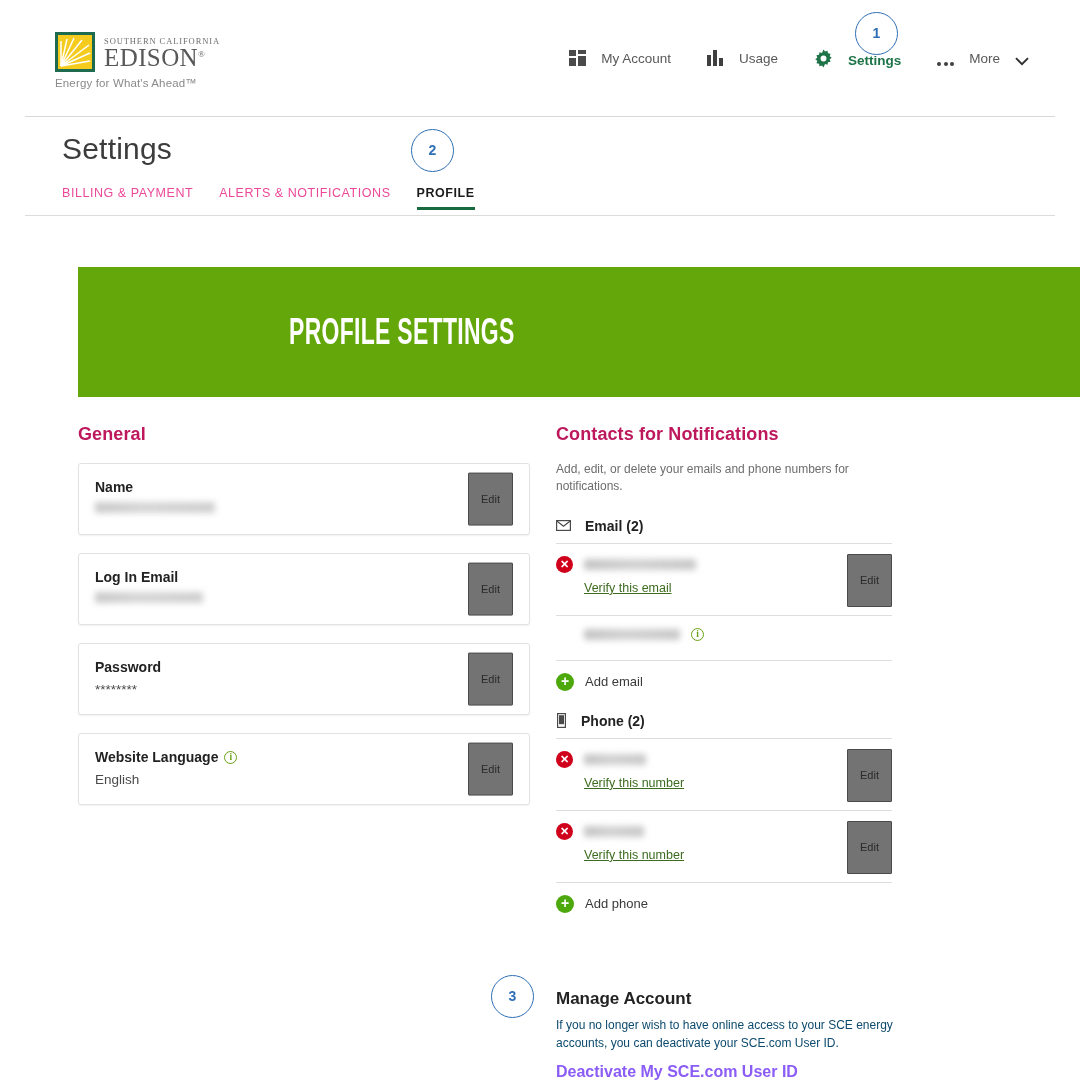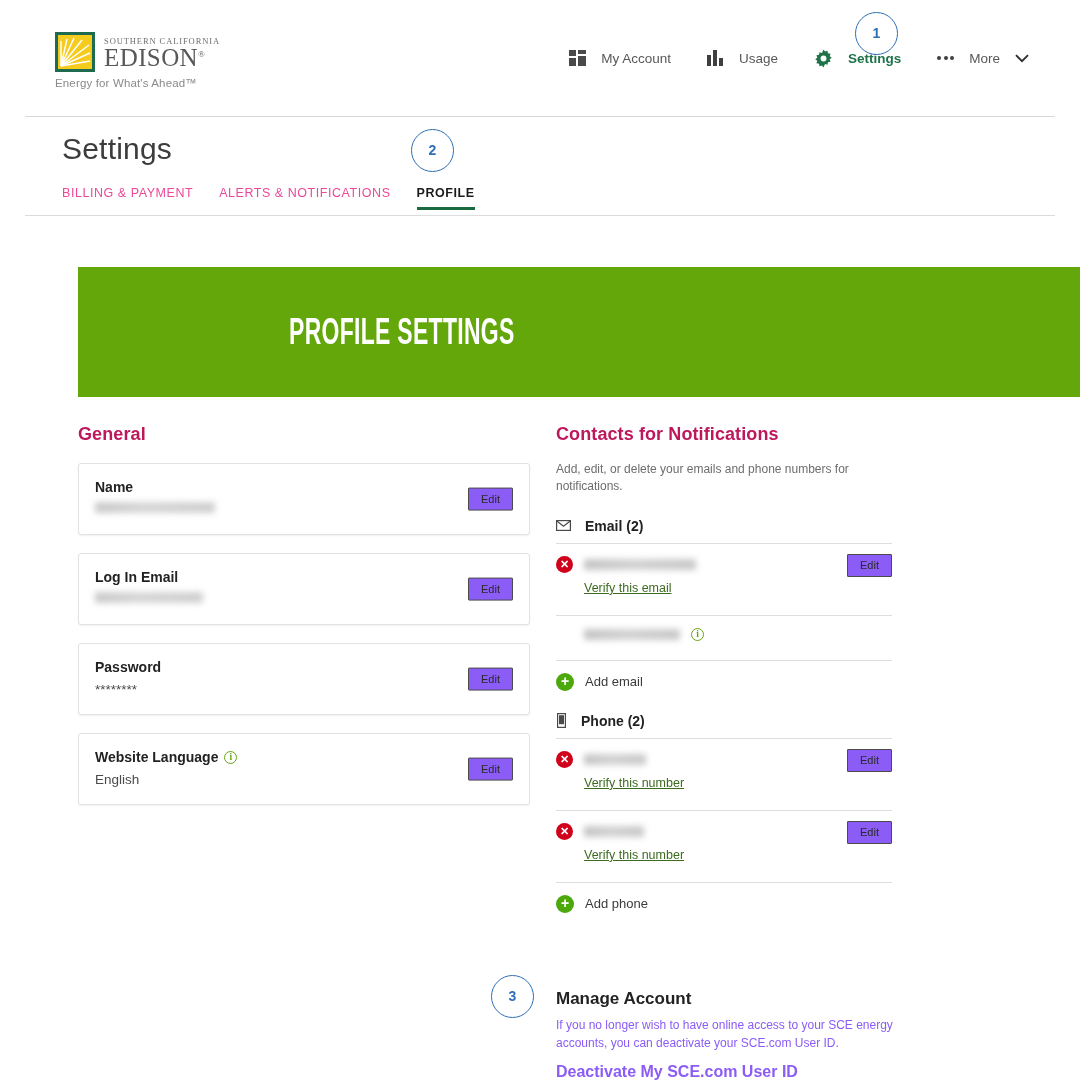--- a/index.html
+++ b/index.html
@@ -45,21 +45,21 @@
   .logo-tag {
     font-size: 11.5px; color: #8a8a8a; margin-top: 5px; letter-spacing: 0.15px;
   }
 
   
   .nav-links { display: flex; align-items: center; gap: 0px; margin-right: 26px; }
   .nav-item {
     display: flex; align-items: center; gap: 15px;
     font-size: 13.5px; color: #58585a; cursor: pointer; padding: 6px 0;
   }
-  .nav-item + .nav-item { margin-left: 36px; }
+  .nav-item + .nav-item { margin-left: 36px; align-items: flex-end; }
   .nav-item.active { color: #1e7348; font-weight: bold; }
   .nav-label { white-space: nowrap; }
   .nav-more-label { color: #58585a; }
 
   .ico { display: inline-flex; align-items: center; justify-content: center; flex: none; }
   .dots { display: flex; gap: 2.5px; align-items: center; }
   .dots i { width: 4px; height: 4px; background: #3f3f3f; border-radius: 50%; display: block; }
 
   
   .page-title {
@@ -114,23 +114,23 @@
   }
   .card-value { font-size: 13.5px; color: #4a4a4a; margin-top: 7px; }
   .card-value.redacted {
     display: inline-block; border-radius: 2px;
     background: linear-gradient(90deg,#c9c9c9 0%,#d6d6d6 40%,#cfcfcf 100%);
     filter: blur(3.2px); height: 11px; color: transparent; user-select: none;
   }
   .card .edit-btn { position: absolute; right: 16px; top: 50%; transform: translateY(-50%); }
 
   .edit-btn {
-    border: 1px solid #4a4a4a; background: #8b5cf6; color: #2a2a2a;
+    border: 1px solid #4a4a4a; background: #737373; color: #2a2a2a;
     font-size: 11px; font-family: "Liberation Sans", sans-serif;
-    padding: 3px 12px; cursor: pointer; border-radius: 1px; line-height: 1.35;
+    padding: 18px 12px; cursor: pointer; border-radius: 1px; line-height: 1.35;
   }
 
   .info-i {
     width: 13px; height: 13px; border-radius: 50%; border: 1.4px solid #6aa316;
     color: #6aa316; font-size: 9.5px; line-height: 10px; text-align: center;
     font-family: "Liberation Serif", serif; font-weight: bold; display: inline-block;
   }
 
   
   .col-contacts { position: absolute; left: 556px; top: 424px; width: 336px; }
@@ -170,21 +170,21 @@
   .plus-badge {
     width: 18px; height: 18px; border-radius: 50%; background: #4ca80b;
     color: #fff; font-size: 14px; font-weight: bold; line-height: 17px;
     text-align: center; flex: none; font-family: "Liberation Sans", sans-serif;
   }
 
   
   .manage { position: absolute; left: 556px; top: 957px; width: 400px; margin-top: 32px; }
   .manage h3 { font-size: 17px; font-weight: bold; color: #222; }
   .manage p {
-    font-size: 12px; color: #8b5cf6; line-height: 1.5; margin-top: 7px; width: 380px;
+    font-size: 12px; color: #0c4a6e; line-height: 1.5; margin-top: 7px; width: 380px;
   }
   .deactivate {
     display: inline-block; margin-top: 11px; font-size: 16px;
     font-weight: bold; color: #8b5cf6; cursor: pointer;
   }
 
   
   .step {
     position: absolute; width: 43px; height: 43px; border-radius: 50%;
     border: 1.6px solid #2f6fb5; color: #2f6fb5; background: transparent;

